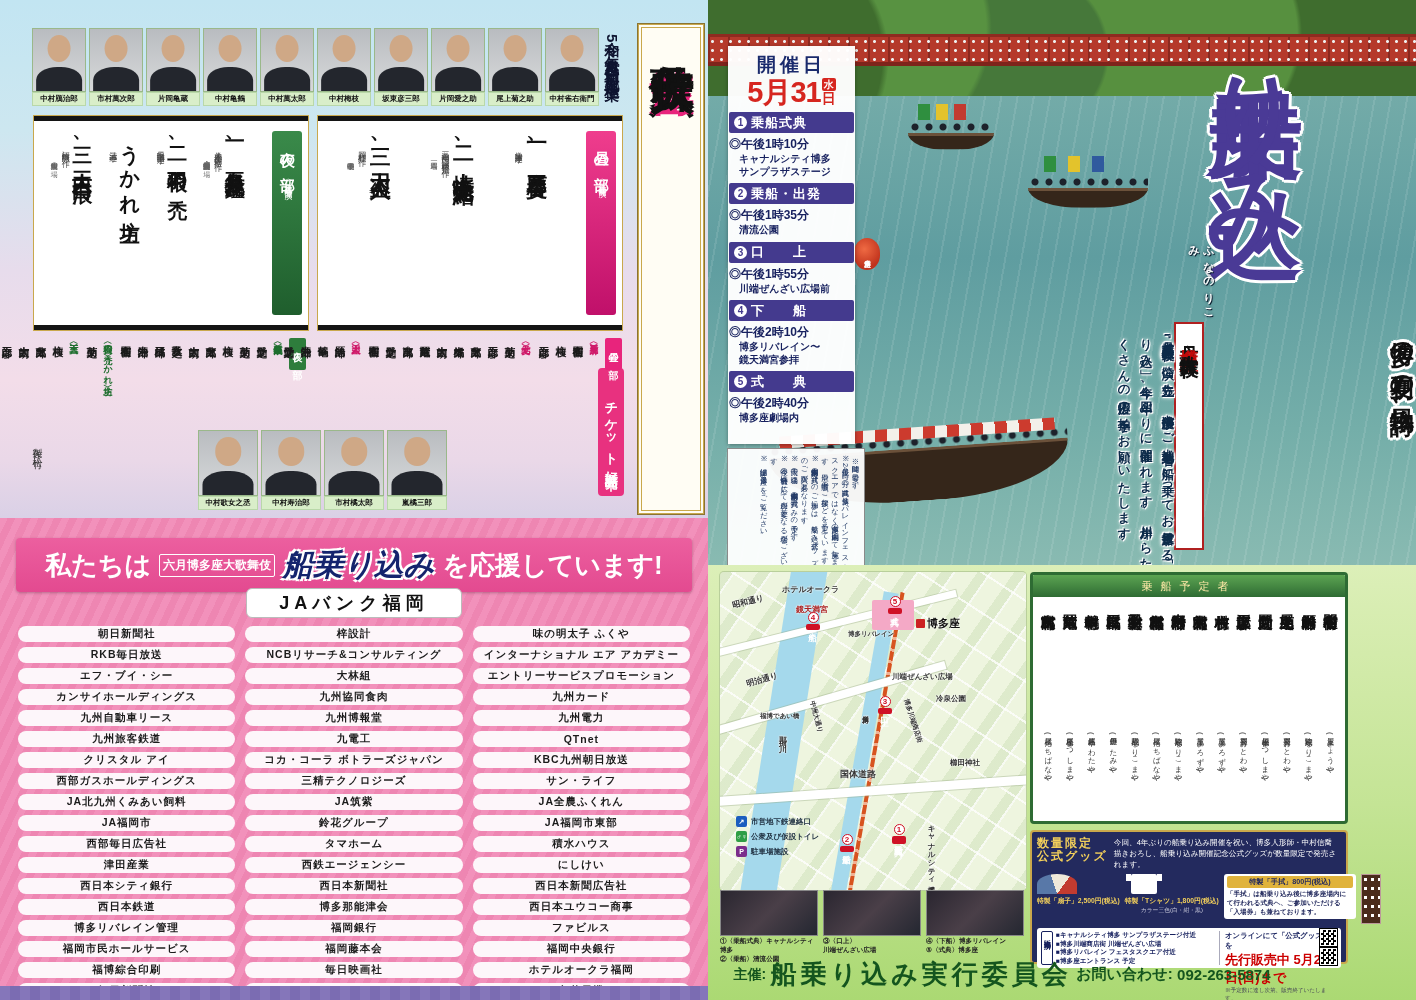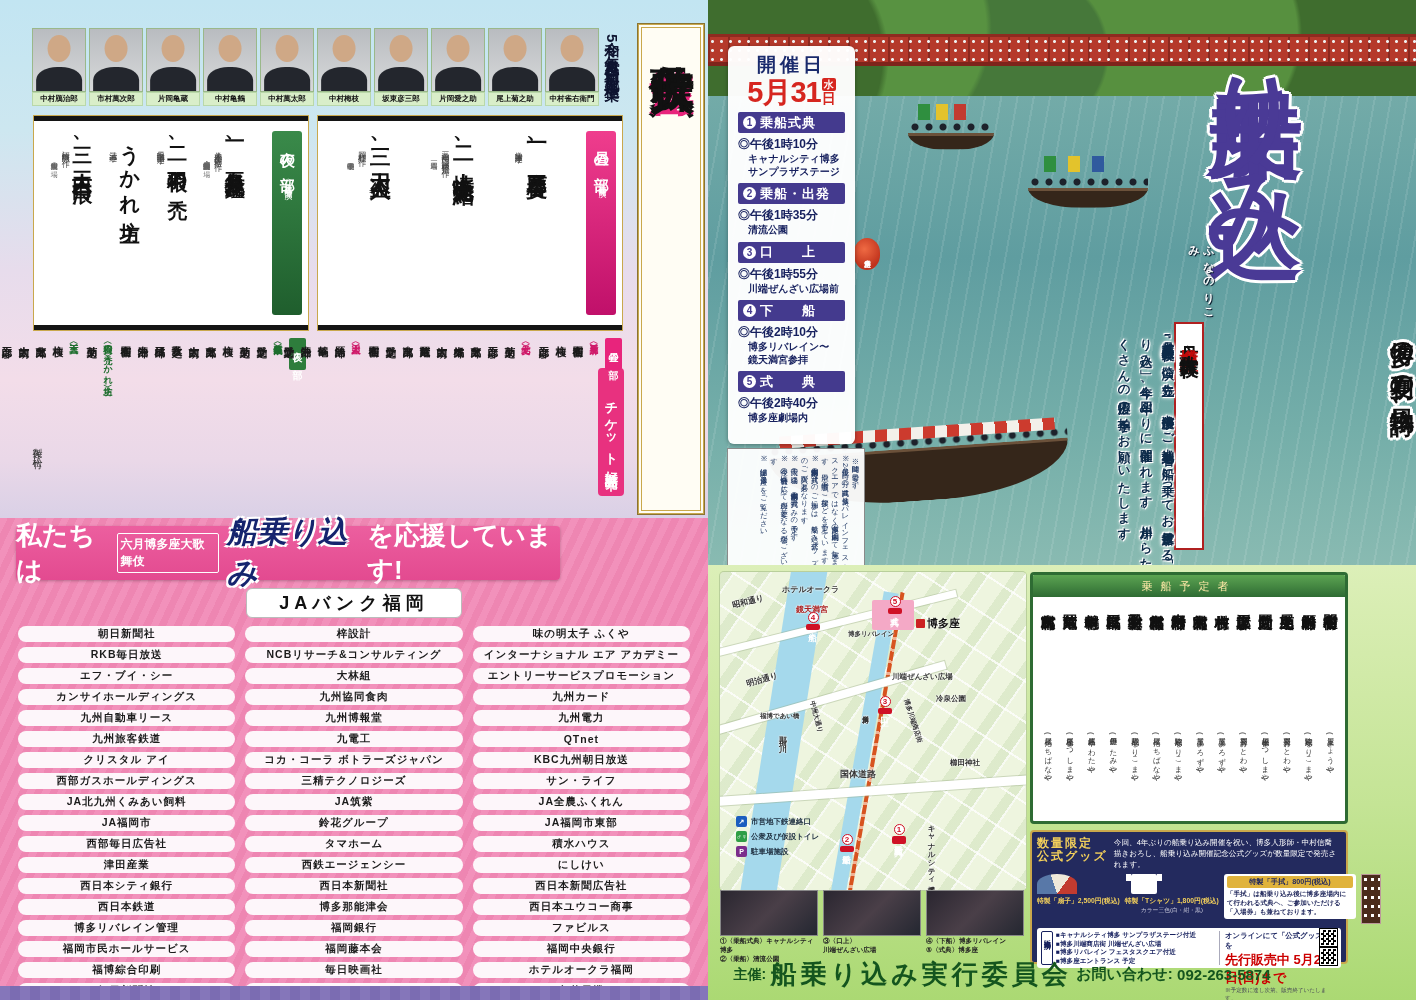--- a/index.html
+++ b/index.html
@@ -33,21 +33,21 @@
 .pauthor{font-size:8px;color:#444;margin-top:14px;height:160px;letter-spacing:1px}
 .pnote{font-size:7px;color:#666;margin-top:26px;height:150px}
 .caststrip{display:flex;flex-direction:row-reverse;align-items:flex-start}
 .seclab{width:17px;border-radius:2px;color:#fff;font-size:10px;font-weight:700;padding:6px 2px;letter-spacing:3px;margin-left:4px}
 .cgroup{display:flex;flex-direction:row-reverse;margin-left:2px}
 .chead{font-size:9px;font-weight:700;height:90px;margin:0 1px}
 .cnames{display:flex;flex-direction:row-reverse}
 .cname{font-size:10.5px;font-weight:700;font-family:"Liberation Serif",serif;margin:0 1.5px;height:86px;color:#1a1a1a}
 .ngreen{color:#1e6e2e}.dpink{color:#cf1a6a}
 .sparea{position:absolute;left:0;top:518px;width:708px;height:468px;background:repeating-linear-gradient(115deg,#f291bb 0 7px,#ee86b2 7px 14px)}
-.supbanner{position:absolute;left:16px;top:8px;width:544px;height:54px;background:linear-gradient(180deg,#ec5f9f,#e34a90);border-radius:4px;display:flex;align-items:center;justify-content:center;gap:8px;box-shadow:0 1px 3px rgba(0,0,0,.25)}
+.supbanner{position:absolute;left:16px;top:20px;width:676px;height:54px;background:linear-gradient(180deg,#ec5f9f,#e34a90);border-radius:4px;display:flex;align-items:center;justify-content:center;gap:8px;box-shadow:0 1px 3px rgba(0,0,0,.25)}
 .supbanner .w1{color:#fff;font-size:26px;font-weight:800}
 .supbanner .w2{color:#fff;font-size:12px;font-weight:700;border:1px solid #fff;padding:2px 3px;border-radius:2px}
 .supbanner .w3{color:#15246e;font-size:30px;font-weight:800;font-style:italic;font-family:"Liberation Serif",serif;text-shadow:-2px -2px 0 #fff,2px -2px 0 #fff,-2px 2px 0 #fff,2px 2px 0 #fff}
 .jabank{position:absolute;left:246px;top:70px;width:216px;height:30px;background:#fff;border-radius:6px;border:1px solid #bbb;display:flex;align-items:center;justify-content:center;font-size:18px;font-weight:800;letter-spacing:5px}
 .spgrid{position:absolute;left:18px;top:108px;width:672px;display:grid;grid-template-columns:1fr 1fr 1fr;gap:0 10px}
 .spcol{display:flex;flex-direction:column;gap:4.6px}
 .pill{height:16.4px;background:#fdf6fa;border-radius:9px;display:flex;align-items:center;justify-content:center;font-size:10.5px;font-weight:700;letter-spacing:1px;color:#1b1b1b;white-space:nowrap;overflow:hidden}
 .purpstrip{position:absolute;left:0;top:986px;width:708px;height:14px;background:repeating-linear-gradient(90deg,#8576ba 0 10px,#7b6cb2 10px 20px)}
 .seisaku{font-size:10px;color:#333;letter-spacing:2px}
 
@@ -56,21 +56,21 @@
 .trees{position:absolute;left:0;top:0;width:708px;height:96px;background:radial-gradient(circle at 8% 60%,#3f6d2e 0 18%,transparent 19%),radial-gradient(circle at 22% 30%,#589241 0 22%,transparent 23%),radial-gradient(circle at 45% 55%,#46783a 0 20%,transparent 21%),radial-gradient(circle at 67% 35%,#57903f 0 24%,transparent 25%),radial-gradient(circle at 88% 55%,#3f6d2e 0 22%,transparent 23%),linear-gradient(180deg,#c7d3cf,#6d9b62)}
 .bridge{position:absolute;left:0;top:34px;width:708px;height:32px;background:radial-gradient(circle 1.5px,#eee 0 1px,transparent 2px) 0 0/9px 9px,repeating-linear-gradient(90deg,rgba(60,10,10,.35) 0 2px,transparent 2px 20px),#b5392b;border-top:3px solid #8e2b20;border-bottom:4px solid #7e241b}
 .river-glint{position:absolute;left:0;top:96px;width:708px;height:476px;background:repeating-linear-gradient(100deg,rgba(255,255,255,.10) 0 2px,transparent 2px 16px)}
 .boat{position:absolute}
 .hull{background:#35261a;border-radius:0 0 45% 45%/0 0 100% 100%;border-top:3px solid #6b513a;width:100%;height:55%}
 .crew{width:100%;height:50%;background:radial-gradient(circle 4px,#1d222b 0 3px,transparent 4px) 0 100%/14px 12px repeat-x}
 .flag{position:absolute;width:12px;height:16px;top:-14px}
 .stripe{position:absolute;left:4%;right:4%;top:28%;height:12px;background:repeating-linear-gradient(90deg,#cc3b2e 0 12px,#f3f0ea 12px 24px)}
 .lantern{position:absolute;width:26px;height:32px;border-radius:50%/46%;background:radial-gradient(circle at 40% 35%,#ef6a43,#c0321c 70%);color:#fff;display:flex;align-items:center;justify-content:center}
 .lantern span{font-size:7px;font-weight:700}
-.sched{position:absolute;left:20px;top:46px;width:127px;height:398px;background:rgba(255,255,255,.97);border-radius:6px;padding:6px 10px 4px;box-shadow:0 1px 4px rgba(0,0,0,.35)}
+.sched{position:absolute;left:20px;top:46px;width:127px;height:398px;background:rgba(255,255,255,.97);border-radius:0;padding:6px 1px 4px;box-shadow:0 1px 4px rgba(0,0,0,.35)}
 .skaisai{color:#1a2a6c;font-weight:800;font-size:19px;text-align:center;letter-spacing:4px}
 .sdate{display:flex;align-items:flex-start;justify-content:center;color:#d6261f;font-weight:800}
 .sdate .big{font-size:29px;letter-spacing:-1px;line-height:1}
 .sdate .wdcol{display:flex;flex-direction:column;align-items:center;margin-left:1px}
 .sdate .wd{background:#d6261f;color:#fff;font-size:10px;padding:1px 2px;border-radius:2px;line-height:1.1}
 .sdate .dy{font-size:14px;line-height:1.1}
 .sit{margin-top:5px}
 .sbar{display:flex;align-items:center;gap:4px;background:#443a8e;color:#fff;height:21px;border-radius:2px;padding:0 5px;font-weight:700;font-size:13px}
 .scirc{width:13px;height:13px;border-radius:50%;background:#fff;color:#443a8e;font-size:10px;font-weight:800;display:flex;align-items:center;justify-content:center;flex:none}
 .slab{letter-spacing:1px;white-space:pre}
@@ -345,20 +345,42 @@
             <div class="cname v">鴈治郎</div>
             <div class="cname v">亀鶴</div>
             <div class="cname v">寿治郎</div>
             <div class="cname v">愛之助</div>
           </div>
         </div>
       </div>
 
     <div class="abs v seisaku" style="left:30px;top:440px;height:70px">製作 松竹</div>
 
+    <div class="abs arow" style="left:198px;top:430px">
+
+        <div class="acell" style="width:60px">
+          <div class="ph" style="height:66px"></div>
+          <div class="anm">中村歌女之丞</div>
+        </div>
+
+        <div class="acell" style="width:60px">
+          <div class="ph" style="height:66px"></div>
+          <div class="anm">中村寿治郎</div>
+        </div>
+
+        <div class="acell" style="width:60px">
+          <div class="ph" style="height:66px"></div>
+          <div class="anm">市村橘太郎</div>
+        </div>
+
+        <div class="acell" style="width:60px">
+          <div class="ph" style="height:66px"></div>
+          <div class="anm">嵐橘三郎</div>
+        </div>
+      </div>
 
     <div class="sparea">
       <div class="supbanner">
         <span class="w1">私たちは</span>
         <span class="w2">六月博多座大歌舞伎</span>
         <span class="w3">船乗り込み</span>
         <span class="w1">を応援しています!</span>
       </div>
       <div class="jabank">JAバンク福岡</div>
       <div class="spgrid">

